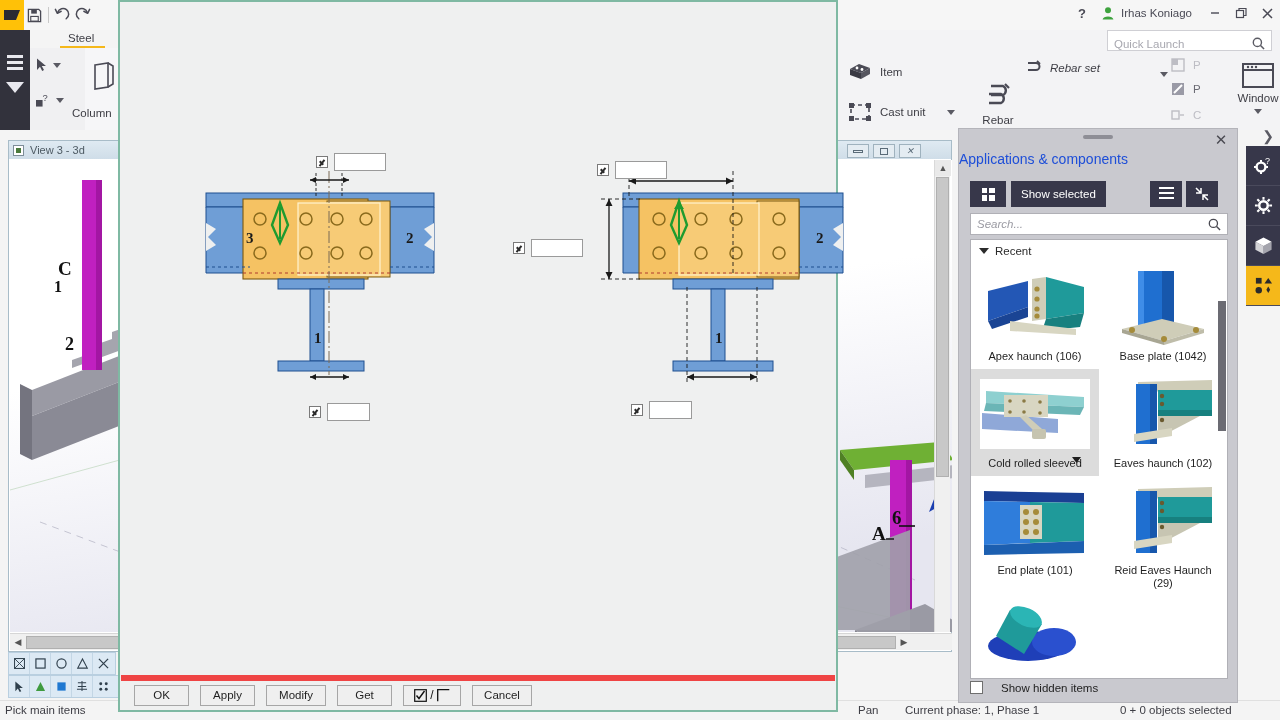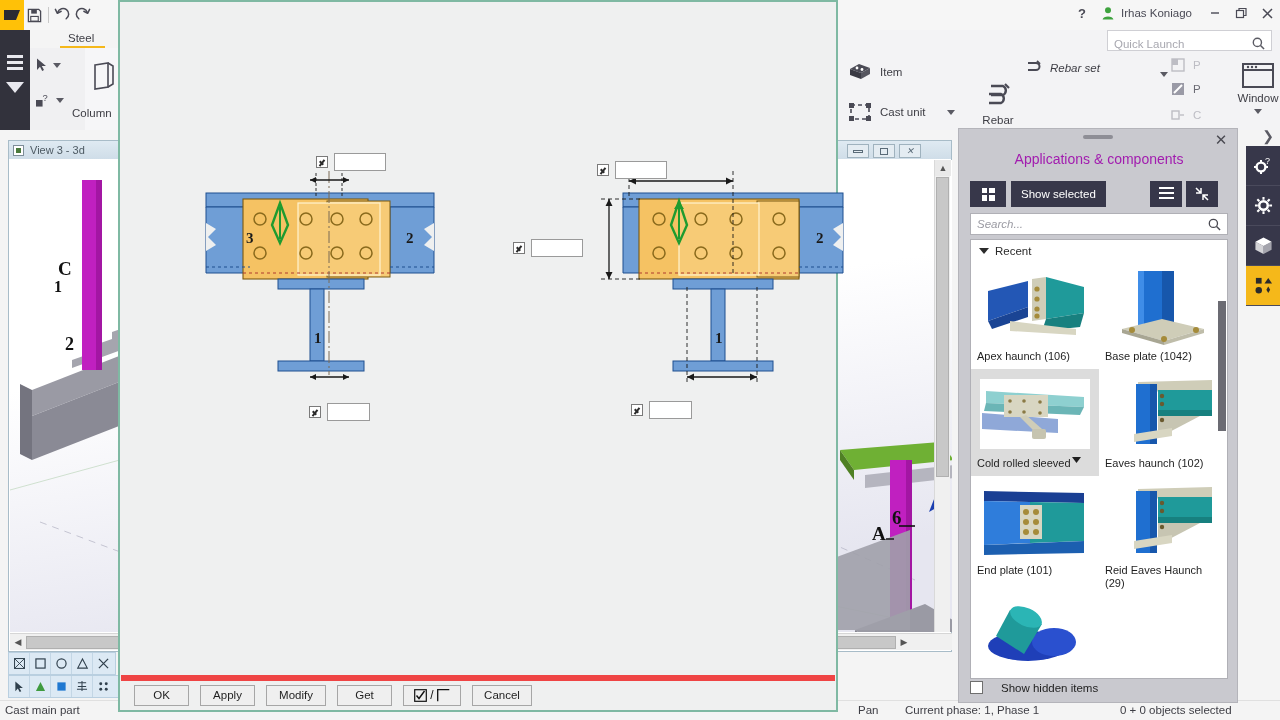--- a/index.html
+++ b/index.html
@@ -83,36 +83,36 @@
 
   .statusbar { position:absolute; left:0; bottom:0; width:1280px; height:20px; background:#f4f4f4;
                border-top:1px solid #e0e0e0; font-size:11.5px; color:#3d3d44; }
   .sb-item { position:absolute; top:3px; }
 
   
   .panel { position:absolute; right:42px; top:128px; width:280px; height:575px; background:#c9c9cf; border:1px solid #b4b4ba; }
   .panel-grip { position:absolute; left:50%; transform:translateX(-50%); top:6px; width:30px; height:4px; background:#8e8e96; border-radius:2px; }
   .panel-close { position:absolute; right:8px; top:3px; width:16px; height:16px; display:flex; align-items:center; justify-content:center;
                  color:#4a4a52; font-size:15px; }
-  .panel-title { position:absolute; left:0; top:22px; width:280px; text-align:center; font-size:14px; color:#a21caf; }
+  .panel-title { position:absolute; left:0; top:22px; width:280px; font-size:14px; color:#1d4ed8; }
   .panel-tools { position:absolute; left:11px; top:52px; width:258px; height:26px; }
   .pbtn-dark { height:26px; background:#37374a; color:#fff; display:flex; align-items:center; justify-content:center;
                font-size:11.5px; padding:0 10px; }
   .grid-ico { display:grid; grid-template-columns:1fr 1fr; gap:2px; width:13px; height:13px; }
   .grid-ico i { background:#fff; display:block; }
   .list-ico i { display:block; height:2px; background:#fff; margin-bottom:3px; width:15px; }
   .searchbox { position:absolute; left:11px; top:84px; width:258px; height:22px; background:#fff; border:1px solid #b0b0b6;
                display:flex; align-items:center; padding:0 6px; }
   .searchbox span { flex:1; font-size:11.5px; color:#9a9aa2; font-style:italic; }
 
   .panel-body { position:absolute; left:11px; top:110px; width:258px; height:440px; background:#fff; border:1px solid #b0b0b6; overflow:hidden; }
   .recent-hdr { display:flex; align-items:center; gap:6px; padding:5px 8px; font-size:11.5px; color:#2b2b2b; }
   .tri { width:0;height:0;border-left:5px solid transparent;border-right:5px solid transparent;border-top:6px solid #2b2b2b; }
   .comp-grid { display:grid; grid-template-columns:1fr 1fr; }
-  .comp-cell { padding:6px 4px 4px; text-align:left; }
+  .comp-cell { padding:6px 4px 4px; text-align:center; }
   .comp-cell.sel { background:#dcdcdc; }
   .comp-thumb { width:100%; height:78px; display:flex; align-items:center; justify-content:center; }
   .comp-lbl { font-size:11px; color:#1f1f1f; line-height:13px; padding:4px 2px 2px; }
   .panel-scroll { position:absolute; right:1px; top:1px; width:8px; height:436px; }
   .panel-scroll i { position:absolute; left:0; top:60px; width:8px; height:130px; background:#6b6b73; }
   .hidden-row { position:absolute; left:11px; top:552px; display:flex; align-items:center; gap:18px; font-size:11.5px; color:#1f1f1f; }
   .cb { width:13px; height:13px; background:#fff; border:1px solid #6f6f6f; display:inline-block; }
 
   
   .edge-rail { position:absolute; right:0; top:146px; width:34px; }
@@ -477,21 +477,21 @@
       <svg width="11" height="11" viewBox="0 0 12 12">
           <circle cx="3" cy="3" r="1.6" fill="#30404d"></circle>
           <circle cx="9" cy="3" r="1.6" fill="#30404d"></circle>
           <circle cx="3" cy="9" r="1.6" fill="#30404d"></circle>
           <circle cx="9" cy="9" r="1.6" fill="#30404d"></circle>
         </svg>
     </span>
   </div>
 
   <div class="statusbar">
-    <span class="sb-item" style="left:5px;">Cast main part</span>
+    <span class="sb-item" style="left:5px;">Pick main items</span>
     <span class="sb-item" style="left:858px;">Pan</span>
     <span class="sb-item" style="left:905px;">Current phase: 1, Phase 1</span>
     <span class="sb-item" style="left:1120px;">0 + 0 objects selected</span>
   </div>
 
   <div class="panel">
     <div class="panel-grip"></div>
     <div class="panel-close">✕</div>
     <div class="panel-title">Applications &amp; components</div>
 

